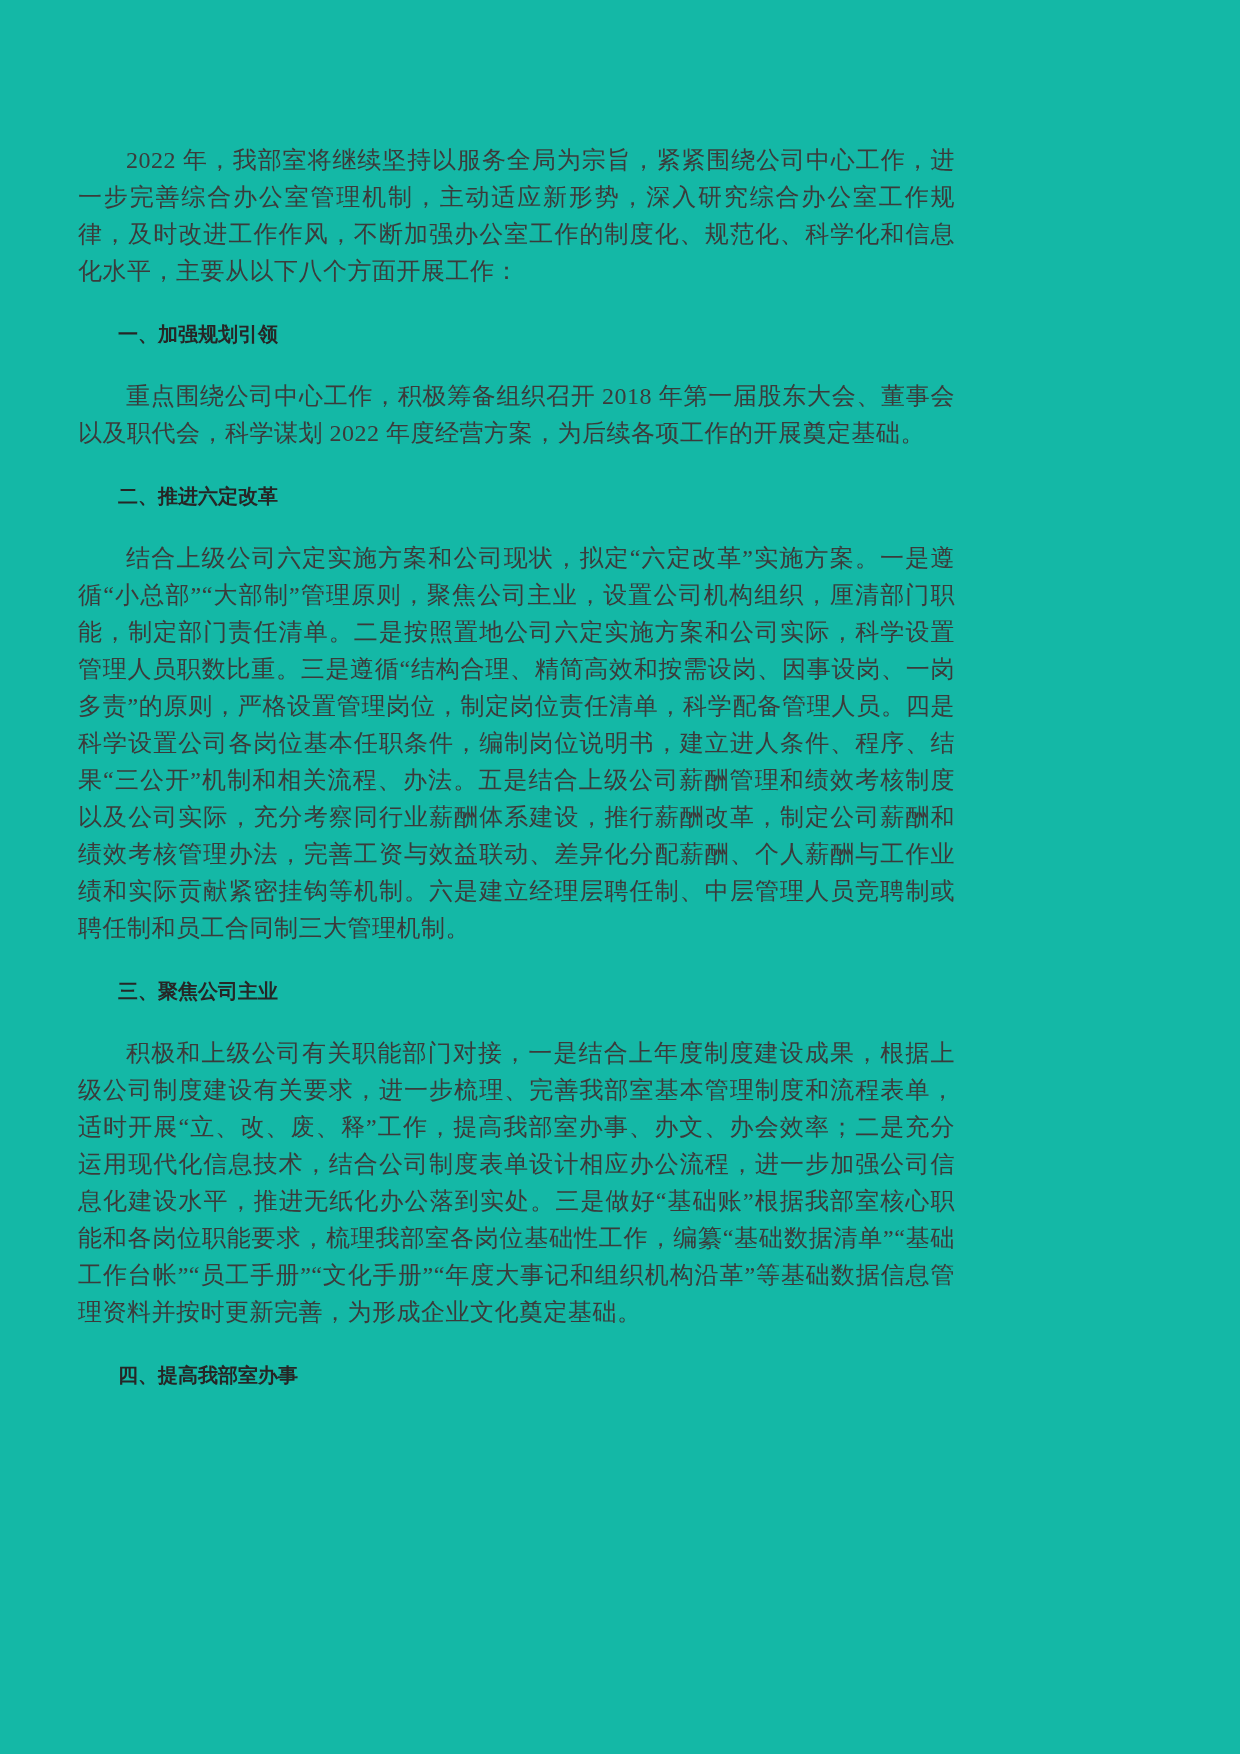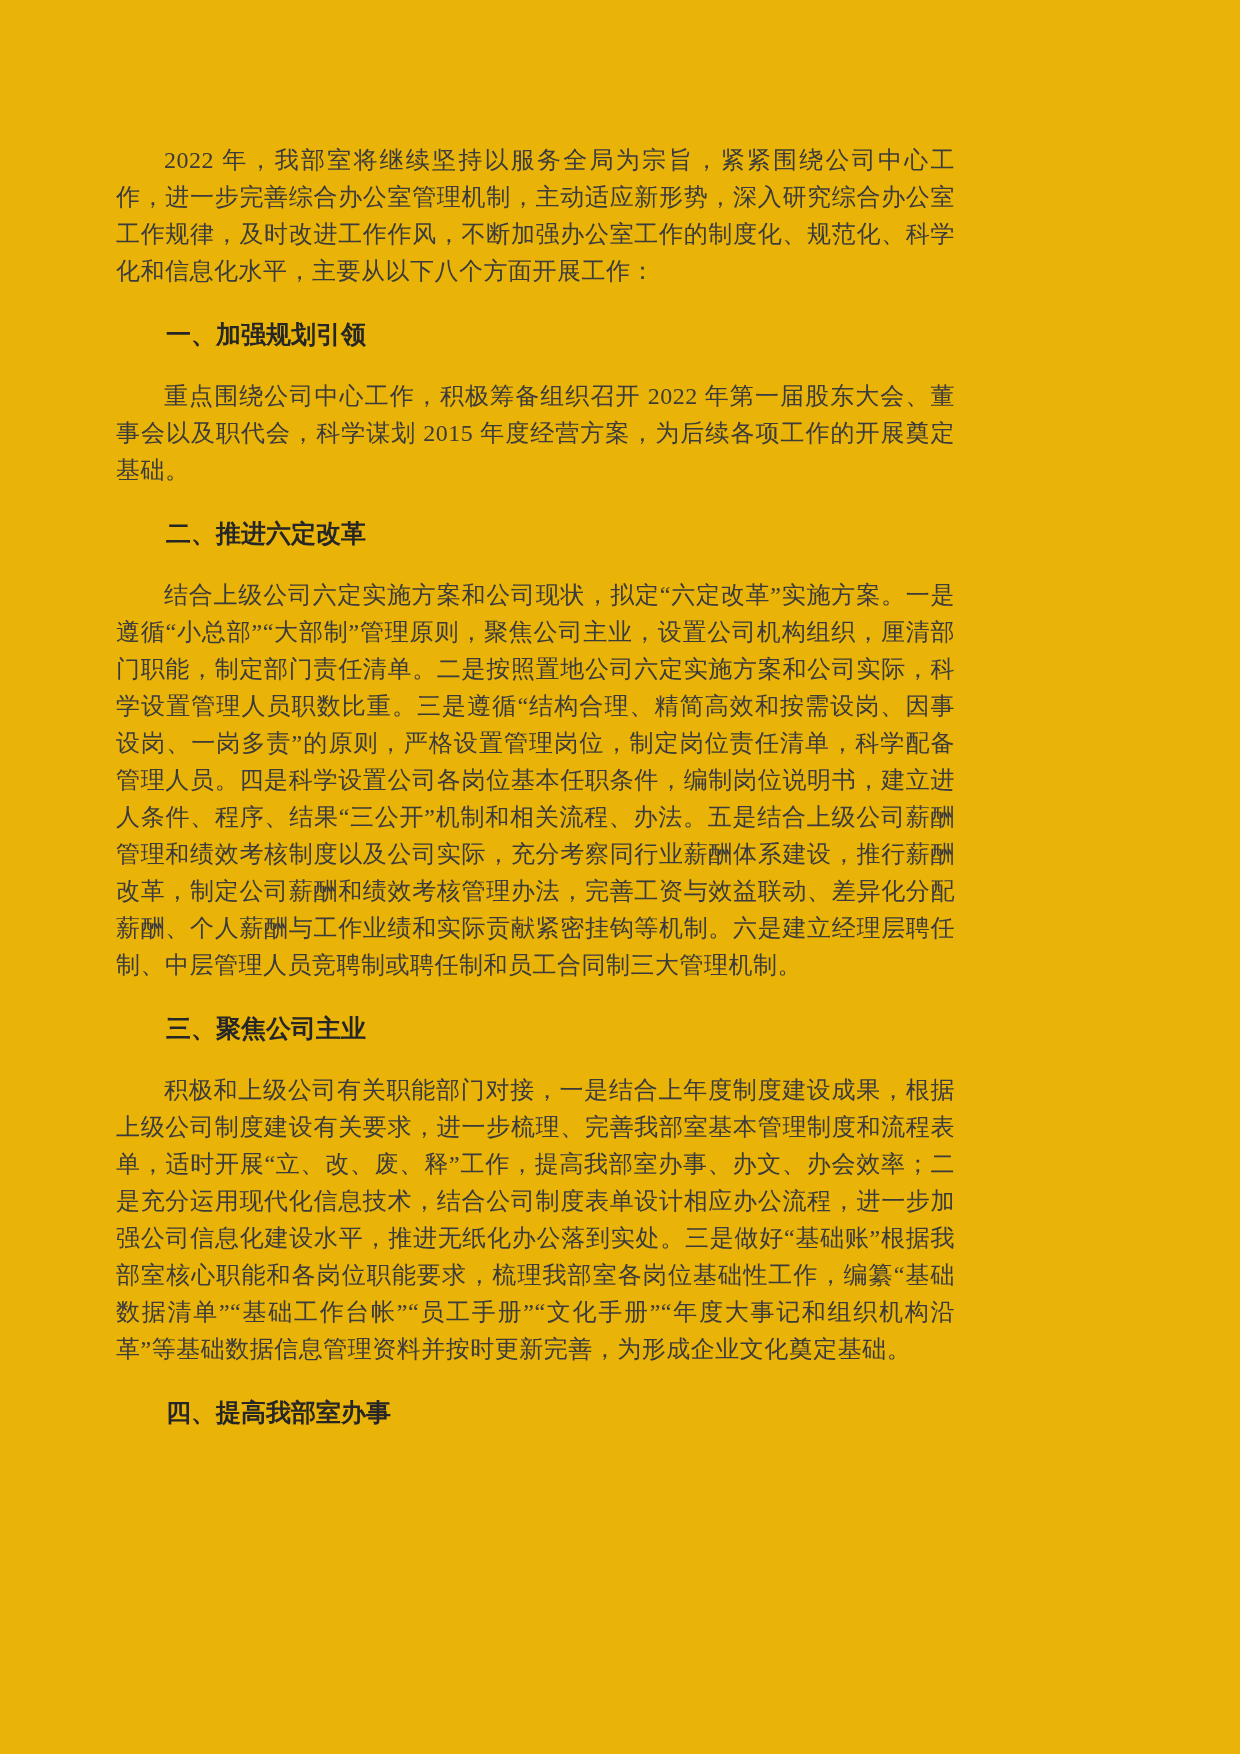--- a/index.html
+++ b/index.html
@@ -5,59 +5,59 @@
   html, body {
     margin: 0;
     padding: 0;
     background: #ffffff;
   }
   .page {
     position: relative;
     width: 1240px;
     height: 1754px;
     box-sizing: border-box;
-    background: #eab308;
-    padding: 142px 285px 60px 116px;
+    background: #14b8a6;
+    padding: 142px 285px 60px 78px;
     overflow: hidden;
   }
   .doc {
     width: 100%;
     color: #3b3b3b;
     font-family: "Liberation Serif", "DejaVu Serif", serif;
   }
   .para {
     margin: 0;
     font-size: 24px;
     line-height: 37px;
     text-align: justify;
     text-indent: 2em;
     letter-spacing: 0.5px;
     word-break: break-all;
   }
   .heading {
     margin: 27px 0 27px 0;
-    font-size: 25px;
+    font-size: 20px;
     line-height: 34px;
     font-weight: bold;
     color: #262626;
     text-indent: 2em;
     font-family: "Liberation Sans", "DejaVu Sans", sans-serif;
   }
 </style>
 </head>
 <body>
 
 <div class="page">
   <div class="doc">
 
     <p class="para">2022 年，我部室将继续坚持以服务全局为宗旨，紧紧围绕公司中心工作，进一步完善综合办公室管理机制，主动适应新形势，深入研究综合办公室工作规律，及时改进工作作风，不断加强办公室工作的制度化、规范化、科学化和信息化水平，主要从以下八个方面开展工作：</p>
 
     <h2 class="heading">一、加强规划引领</h2>
 
-    <p class="para">重点围绕公司中心工作，积极筹备组织召开 2022 年第一届股东大会、董事会以及职代会，科学谋划 2015 年度经营方案，为后续各项工作的开展奠定基础。</p>
+    <p class="para">重点围绕公司中心工作，积极筹备组织召开 2018 年第一届股东大会、董事会以及职代会，科学谋划 2022 年度经营方案，为后续各项工作的开展奠定基础。</p>
 
     <h2 class="heading">二、推进六定改革</h2>
 
     <p class="para">结合上级公司六定实施方案和公司现状，拟定“六定改革”实施方案。一是遵循“小总部”“大部制”管理原则，聚焦公司主业，设置公司机构组织，厘清部门职能，制定部门责任清单。二是按照置地公司六定实施方案和公司实际，科学设置管理人员职数比重。三是遵循“结构合理、精简高效和按需设岗、因事设岗、一岗多责”的原则，严格设置管理岗位，制定岗位责任清单，科学配备管理人员。四是科学设置公司各岗位基本任职条件，编制岗位说明书，建立进人条件、程序、结果“三公开”机制和相关流程、办法。五是结合上级公司薪酬管理和绩效考核制度以及公司实际，充分考察同行业薪酬体系建设，推行薪酬改革，制定公司薪酬和绩效考核管理办法，完善工资与效益联动、差异化分配薪酬、个人薪酬与工作业绩和实际贡献紧密挂钩等机制。六是建立经理层聘任制、中层管理人员竞聘制或聘任制和员工合同制三大管理机制。</p>
 
     <h2 class="heading">三、聚焦公司主业</h2>
 
     <p class="para">积极和上级公司有关职能部门对接，一是结合上年度制度建设成果，根据上级公司制度建设有关要求，进一步梳理、完善我部室基本管理制度和流程表单，适时开展“立、改、废、释”工作，提高我部室办事、办文、办会效率；二是充分运用现代化信息技术，结合公司制度表单设计相应办公流程，进一步加强公司信息化建设水平，推进无纸化办公落到实处。三是做好“基础账”根据我部室核心职能和各岗位职能要求，梳理我部室各岗位基础性工作，编纂“基础数据清单”“基础工作台帐”“员工手册”“文化手册”“年度大事记和组织机构沿革”等基础数据信息管理资料并按时更新完善，为形成企业文化奠定基础。</p>
 
     <h2 class="heading">四、提高我部室办事</h2>

